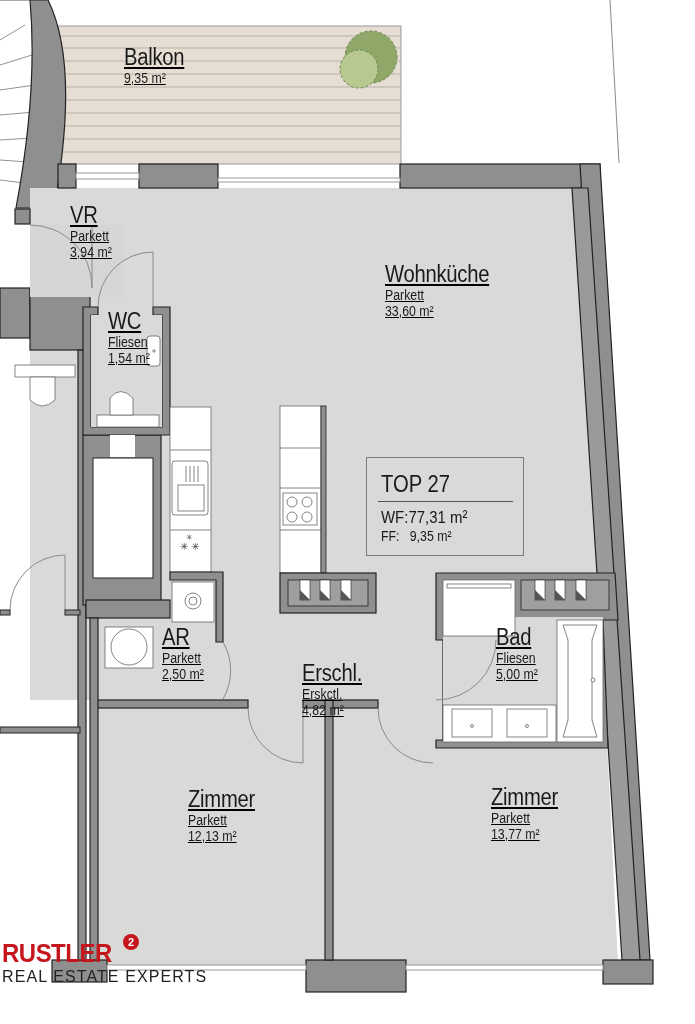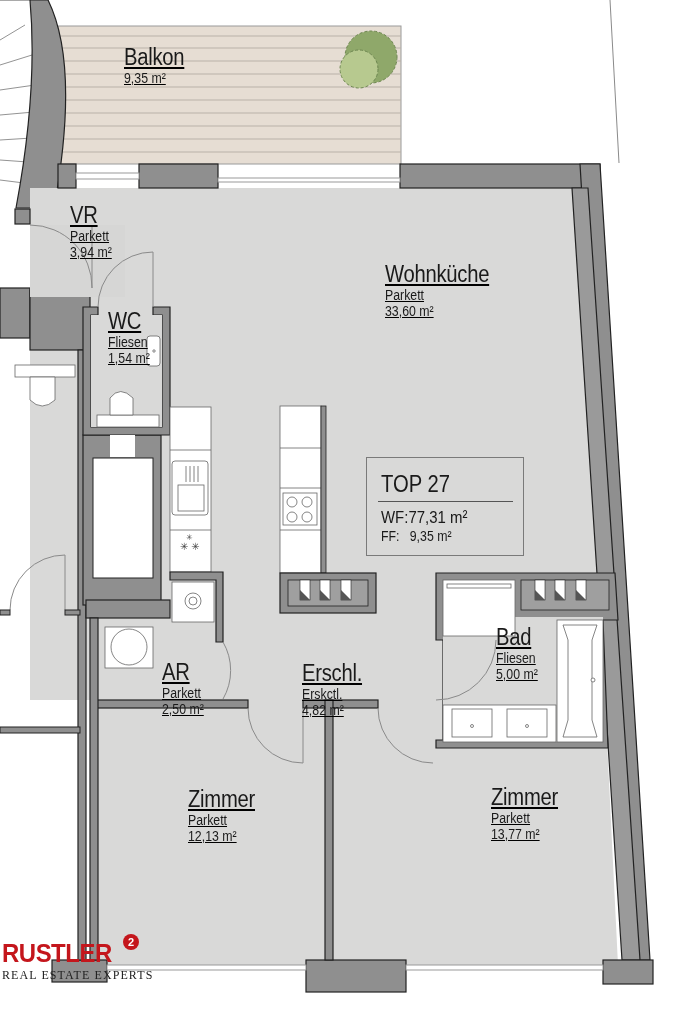--- a/index.html
+++ b/index.html
@@ -11,21 +11,21 @@
   .room-area { font-size: 14px; transform: scaleX(0.88); transform-origin: left top; margin-top: 2px; }
   .room-label { position: absolute; text-decoration: underline; }
   .top-box { position: absolute; left: 366px; top: 422px; width: 158px; height: 99px; border: 1px solid #7a7a7a; box-sizing: border-box; margin-top: 35px; }
   .top-title { position: absolute; left: 14px; top: 13px; font-size: 23px; transform: scaleX(0.88); transform-origin: left top; color: #1a1a1a; }
   .top-rule { position: absolute; left: 11px; right: 10px; top: 43px; border-top: 1px solid #555; }
   .top-wf { position: absolute; left: 14px; top: 50px; font-size: 17px; transform: scaleX(0.88); transform-origin: left top; color: #1a1a1a; white-space: nowrap; }
   .top-ff { position: absolute; left: 14px; top: 70px; font-size: 14px; transform: scaleX(0.88); transform-origin: left top; color: #1a1a1a; white-space: nowrap; }
   .logo { position: absolute; left: 2px; top: 940px; }
   .logo-name { font-family: "Liberation Sans", sans-serif; font-weight: bold; font-size: 26px; color: #c4161c; letter-spacing: -0.5px; transform: scaleX(0.92); transform-origin: left top; line-height: 1; }
   .logo-sup { position: absolute; left: 121px; top: -6px; width: 16px; height: 16px; border-radius: 50%; background: #c4161c; color: #fff; font-size: 11px; font-weight: bold; text-align: center; line-height: 16px; }
-  .logo-tag { font-size: 12px; letter-spacing: 1.1px; color: #222; margin-top: 2px; font-family: Liberation Serif, serif; }
+  .logo-tag { font-size: 16px; letter-spacing: 1.1px; color: #222; margin-top: 2px; font-family: Liberation Sans, sans-serif; }
 </style>
 </head>
 <body>
 
 <svg id="plan" viewBox="0 0 695 1024" xmlns="http://www.w3.org/2000/svg">
 
   <rect x="0" y="0" width="695" height="1024" fill="#ffffff"></rect>
 
   <path d="M610 0 L619 163" stroke="#8a8a8a" stroke-width="1" fill="none"></path>
 
@@ -257,21 +257,21 @@
   <div class="lbl room-sub" style="position:relative;">Fliesen</div>
   <div class="lbl room-area" style="position:relative;">1,54 m²</div>
 </div>
 
 <div class="room-label" style="left:385px; top:263px;">
   <div class="lbl room-name" style="position:relative;">Wohnküche</div>
   <div class="lbl room-sub" style="position:relative;">Parkett</div>
   <div class="lbl room-area" style="position:relative;">33,60 m²</div>
 </div>
 
-<div class="room-label" style="left:162px; top:661px;">
+<div class="room-label" style="left:162px; top:626px;">
   <div class="lbl room-name" style="position:relative;">AR</div>
   <div class="lbl room-sub" style="position:relative;">Parkett</div>
   <div class="lbl room-area" style="position:relative;">2,50 m²</div>
 </div>
 
 <div class="room-label" style="left:302px; top:626px;margin-top:36px;">
   <div class="lbl room-name" style="position:relative;">Erschl.</div>
   <div class="lbl room-sub" style="position:relative;">Erskctl.</div>
   <div class="lbl room-area" style="position:relative;">4,82 m²</div>
 </div>

